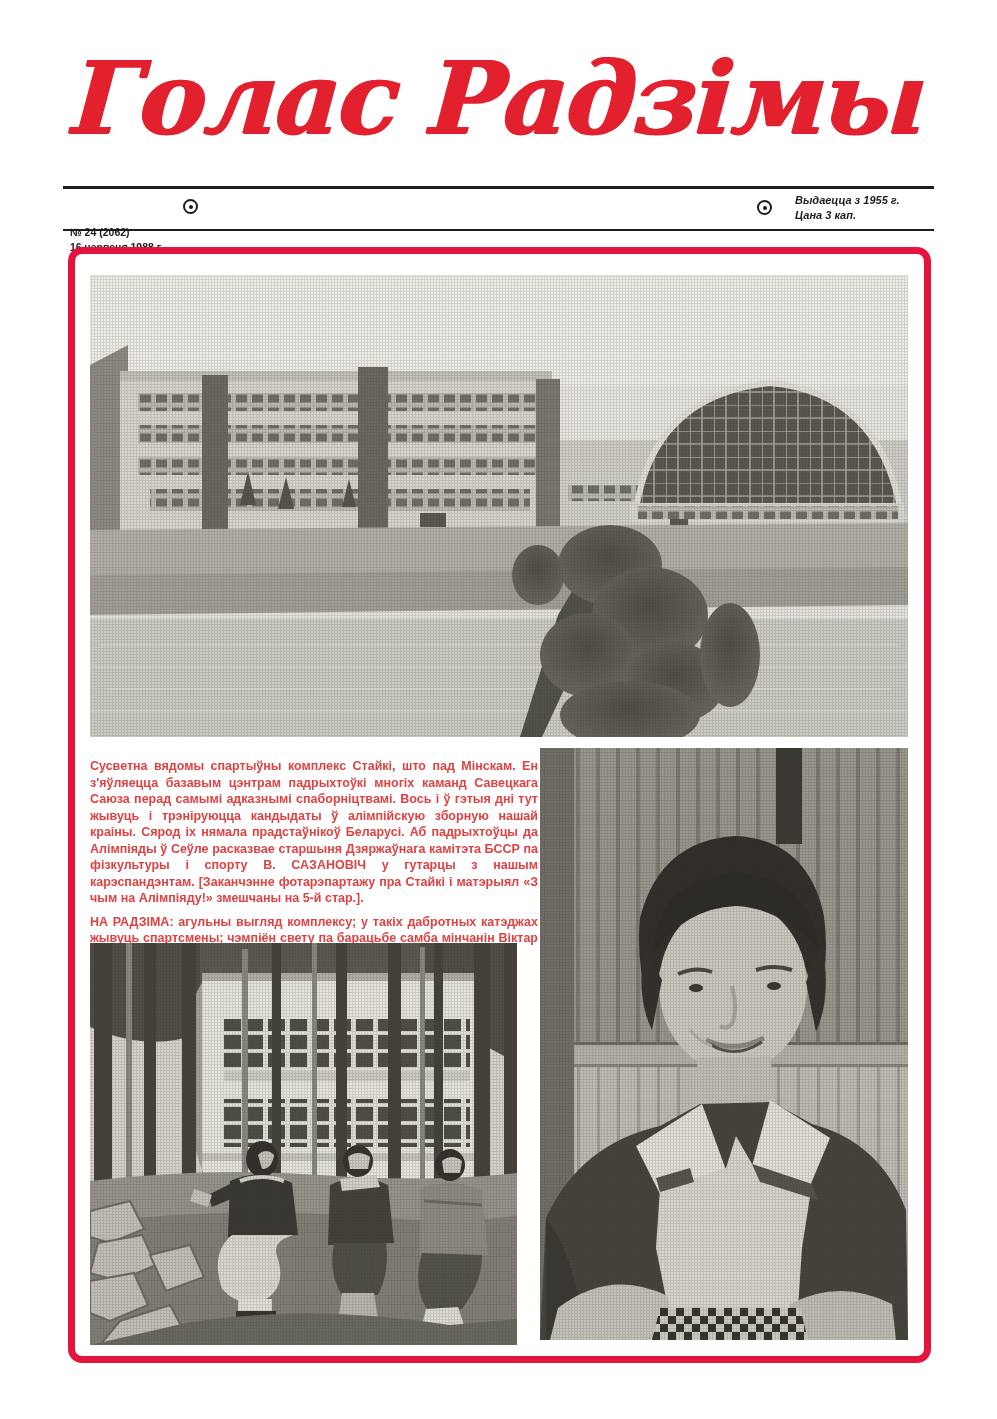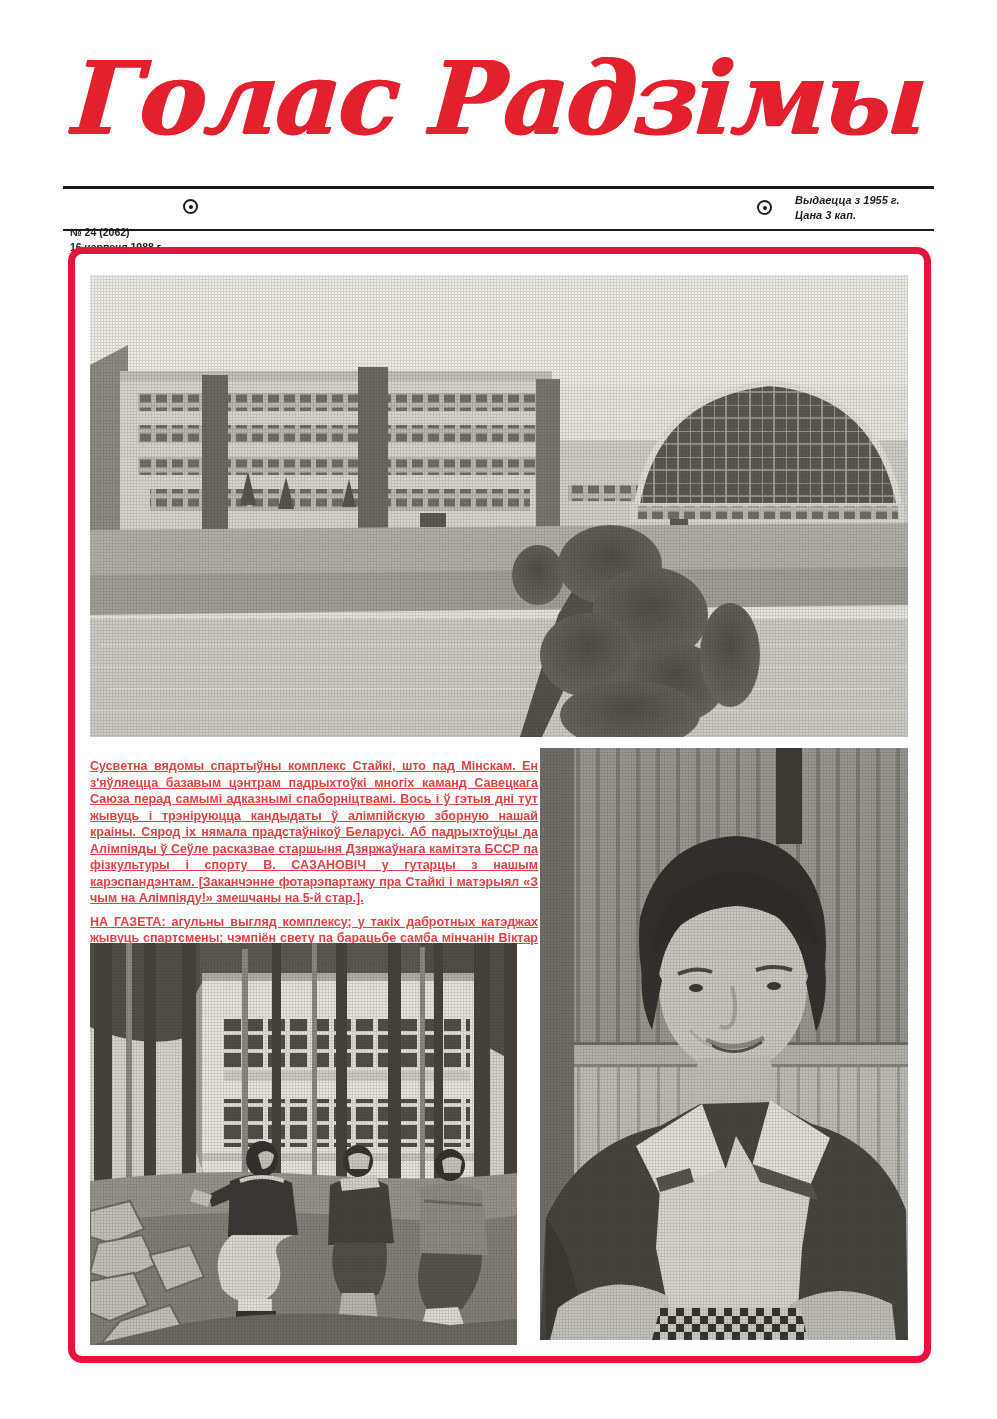--- a/index.html
+++ b/index.html
@@ -47,21 +47,20 @@
   .halftone {
     position:absolute; inset:0; pointer-events:none;
     background-image:radial-gradient(rgba(45,45,45,0.15) 1px, transparent 1.25px);
     background-size:3px 3px;
   }
   
   .article {
     position:absolute; left:90px; top:758px; width:448px;
     color:#de4343; font-weight:bold; font-size:12.5px; line-height:16.5px;
     text-align:justify;
-    text-decoration:underline;
   }
   .article p { margin:0; }
   .article p + p { margin-top:7px; }
 </style>
 </head>
 <body>
 
 <div>
 
   <div class="masthead">Голас Радзімы</div>
@@ -145,21 +144,21 @@
       <ellipse cx="585" cy="408" rx="50" ry="40" fill="url(#p1bush)"></ellipse>
       <ellipse cx="540" cy="440" rx="70" ry="34" fill="url(#p1bush)"></ellipse>
       <ellipse cx="640" cy="380" rx="30" ry="52" fill="url(#p1bush)"></ellipse>
       <ellipse cx="448" cy="300" rx="26" ry="30" fill="url(#p1bush)"></ellipse>
     </svg>
     <div class="halftone"></div>
   </div>
 
   <div class="article">
     <p>Сусветна вядомы спартыўны комплекс Стайкі, што пад Мінскам. Ен з'яўляецца базавым цэнтрам падрыхтоўкі многіх каманд Савецкага Саюза перад самымі адказнымі спаборніцтвамі. Вось і ў гэтыя дні тут жывуць і трэніруюцца кандыдаты ў алімпійскую зборную нашай краіны. Сярод іх нямала прадстаўнікоў Беларусі. Аб падрыхтоўцы да Алімпіяды ў Сеўле расказвае старшыня Дзяржаўнага камітэта БССР па фізкультуры і спорту В. САЗАНОВІЧ у гутарцы з нашым карэспандэнтам. [Заканчэнне фотарэпартажу пра Стайкі і матэрыял «З чым на Алімпіяду!» змешчаны на 5-й стар.].</p>
-    <p><span>НА ГАЗЕТА:</span><span> агульны выгляд комплексу; у такіх дабротных катэджах жывуць спартсмены; чэмпіён свету па барацьбе самба мінчанін Віктар БУХВАЛ.</span></p>
+    <p><span>НА РАДЗІМА:</span><span> агульны выгляд комплексу; у такіх дабротных катэджах жывуць спартсмены; чэмпіён свету па барацьбе самба мінчанін Віктар БУХВАЛ.</span></p>
   </div>
 
   <div class="photo photo-right">
     <svg viewBox="0 0 368 592" preserveAspectRatio="none">
       <defs>
         <pattern id="p2plank" width="20" height="40" patternUnits="userSpaceOnUse">
           <rect width="20" height="40" fill="#c0bdb5"></rect>
           <rect x="17" width="3" height="40" fill="#a19e96"></rect>
         </pattern>
         <pattern id="p2plankd" width="20" height="40" patternUnits="userSpaceOnUse">

